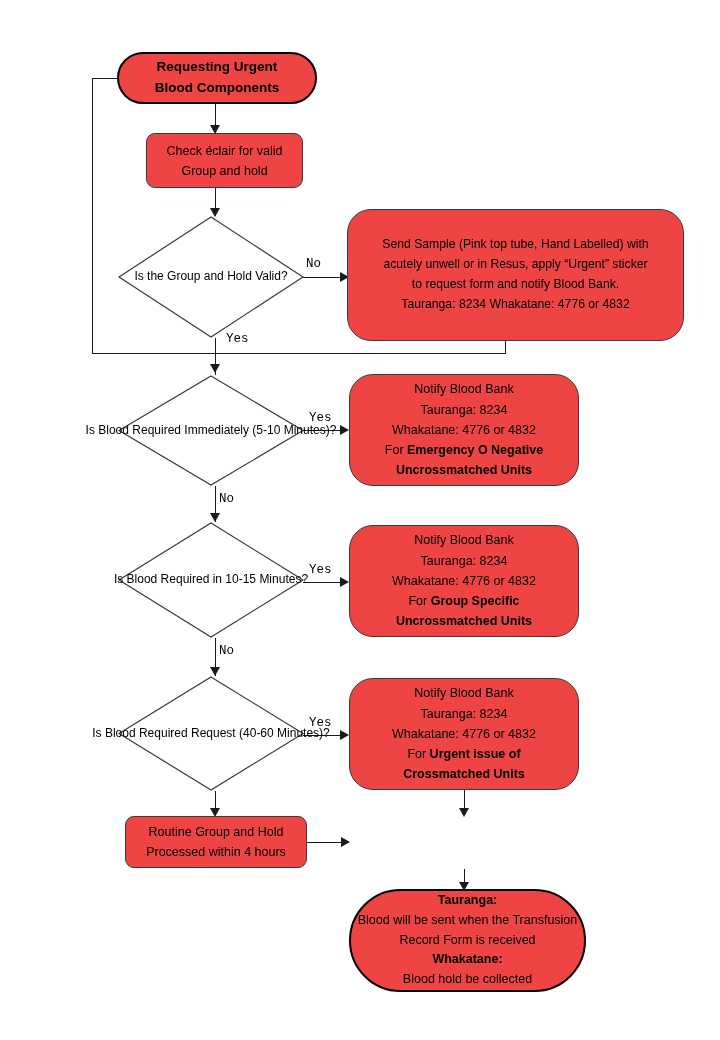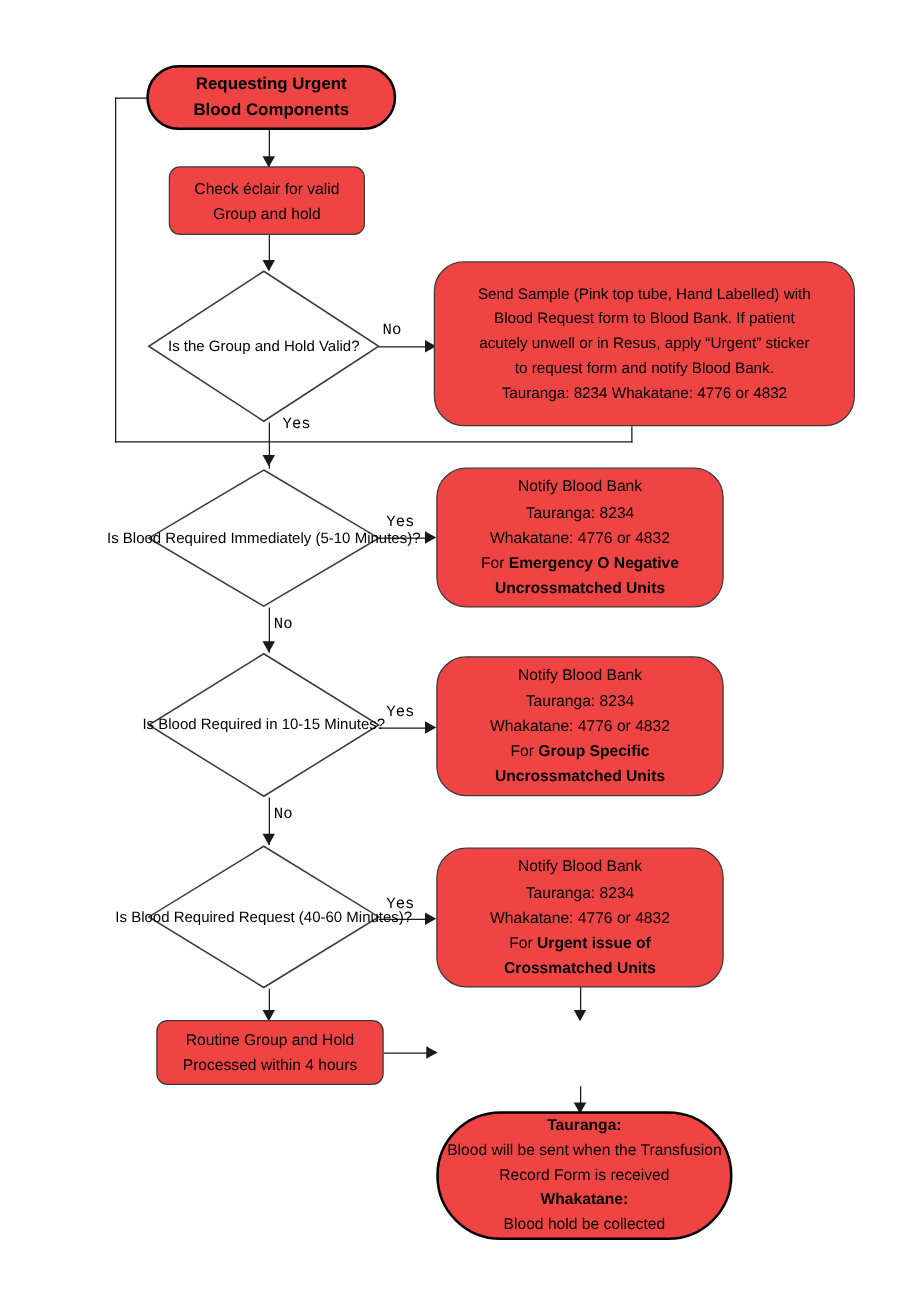--- a/index.html
+++ b/index.html
@@ -174,38 +174,37 @@
   <div class="edgelabel" style="left:219px; top:493px;">No</div>
   <div class="edgelabel" style="left:309px; top:564px;">Yes</div>
   <div class="edgelabel" style="left:219px; top:645px;">No</div>
   <div class="edgelabel" style="left:309px; top:717px;">Yes</div>
 
   <div class="node terminator" style="left:117px; top:52px; width:200px; height:52px;">
     <span class="ln">Requesting Urgent</span>
     <span class="ln">Blood Components</span>
   </div>
 
-  <div class="node process" style="left:135px; top:133px; width:157px; height:55px;">
+  <div class="node process" style="left:146px; top:133px; width:157px; height:55px;">
     <span class="ln">Check éclair for valid</span>
     <span class="ln">Group and hold</span>
   </div>
 
   <div class="decision" style="left:118px; top:216px; width:186px; height:122px;">
     <svg width="186" height="122" viewBox="0 0 186 122">
       <polygon points="93,1 185,61 93,121 1,61" fill="#ffffff" stroke="#3a3a3a" stroke-width="1.2"></polygon>
     </svg>
     <div class="dlabel">
       <span class="ln">Is the Group</span>
       <span class="ln">and Hold Valid?</span>
     </div>
   </div>
 
   <div class="node textbox" style="left:347px; top:209px; width:337px; height:132px; font-size:12.2px;">
     <span class="ln">Send Sample (Pink top tube, Hand Labelled) with</span>
-    <span class="ln">Blood Request form to Blood Bank.  If patient</span>
     <span class="ln">acutely unwell or in Resus, apply “Urgent” sticker</span>
     <span class="ln">to request form and notify Blood Bank.</span>
     <span class="ln">Tauranga: 8234   Whakatane: 4776  or 4832</span>
   </div>
 
   <div class="decision" style="left:118px; top:375px; width:186px; height:111px;">
     <svg width="186" height="111" viewBox="0 0 186 111">
       <polygon points="93,1 185,55.5 93,110 1,55.5" fill="#ffffff" stroke="#3a3a3a" stroke-width="1.2"></polygon>
     </svg>
     <div class="dlabel">

